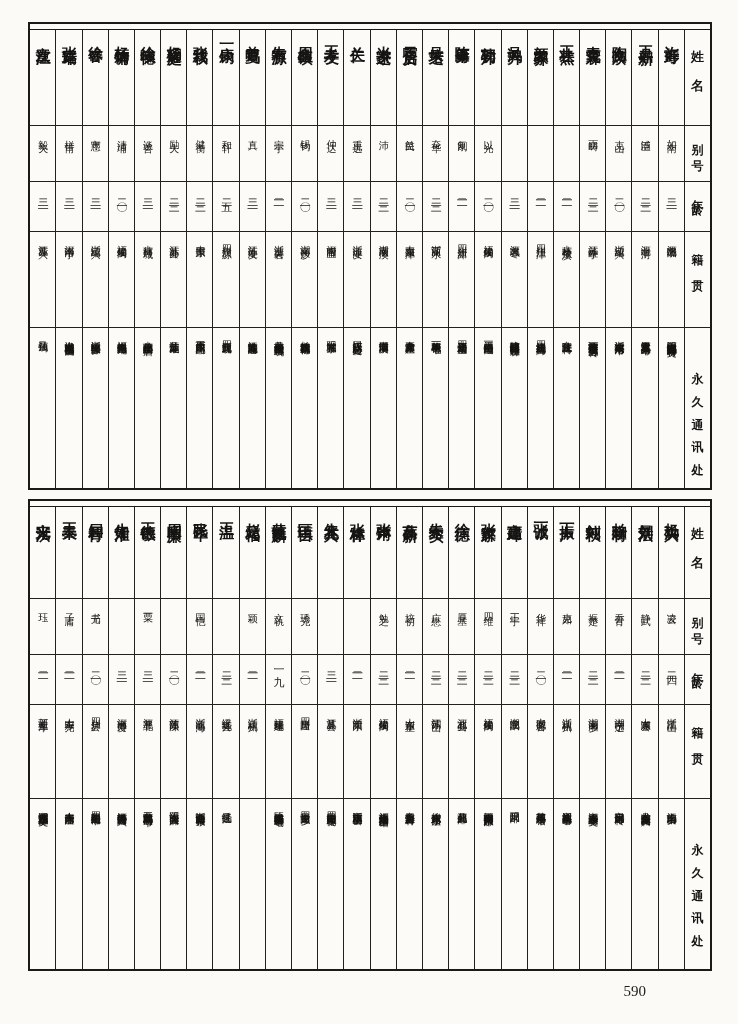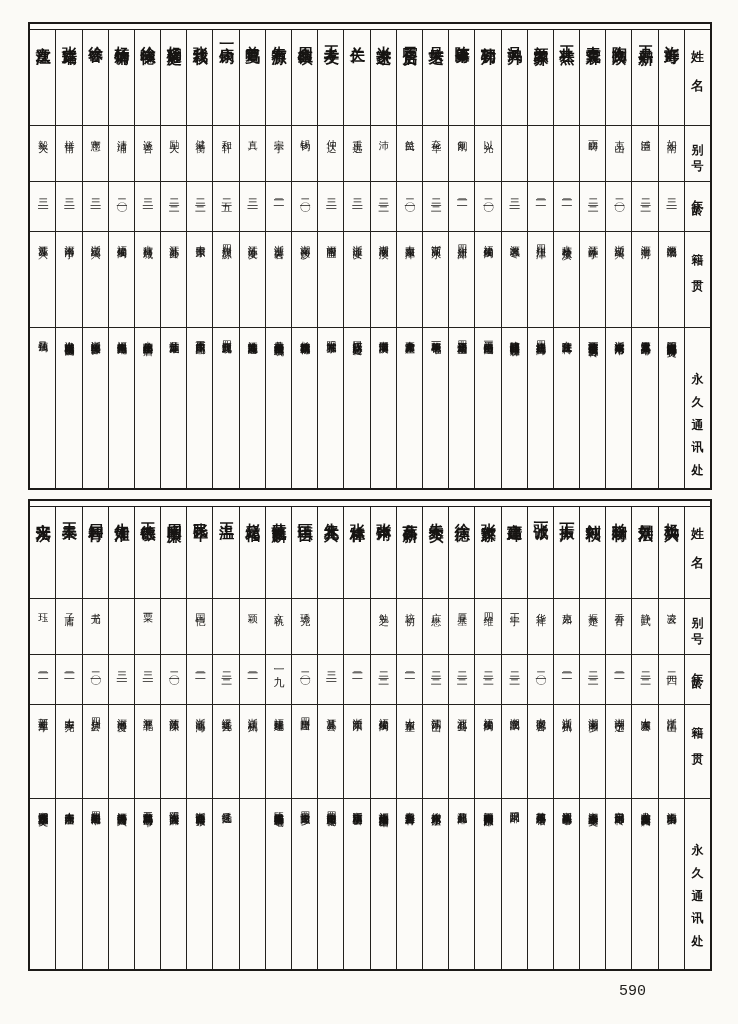--- a/index.html
+++ b/index.html
@@ -72,21 +72,21 @@
   .hdr{font-weight:bold;}
   .hdr-name{font-size:13px;letter-spacing:2.2em;padding-top:10px;}
   .hdr-alias{font-size:12px;letter-spacing:1.4em;padding-top:8px;}
   .hdr-age{font-size:12px;letter-spacing:.45em;padding-top:7px;}
   .hdr-native{font-size:12px;letter-spacing:2.2em;padding-top:12px;}
   .hdr-addr{font-size:12px;letter-spacing:1.9em;padding-top:34px;}
 
   .page-number{
     position:absolute;
     right:92px; bottom:24px;
-    font-family:Liberation Mono, monospace;
+    font-family:Liberation Serif, serif;
     font-size:15px;
     color:#22201d;
   }
   .tbl0{height:464px;}
   .tbl1{height:468px;}
 </style>
 </head>
 <body>
 
 <div class="page">

